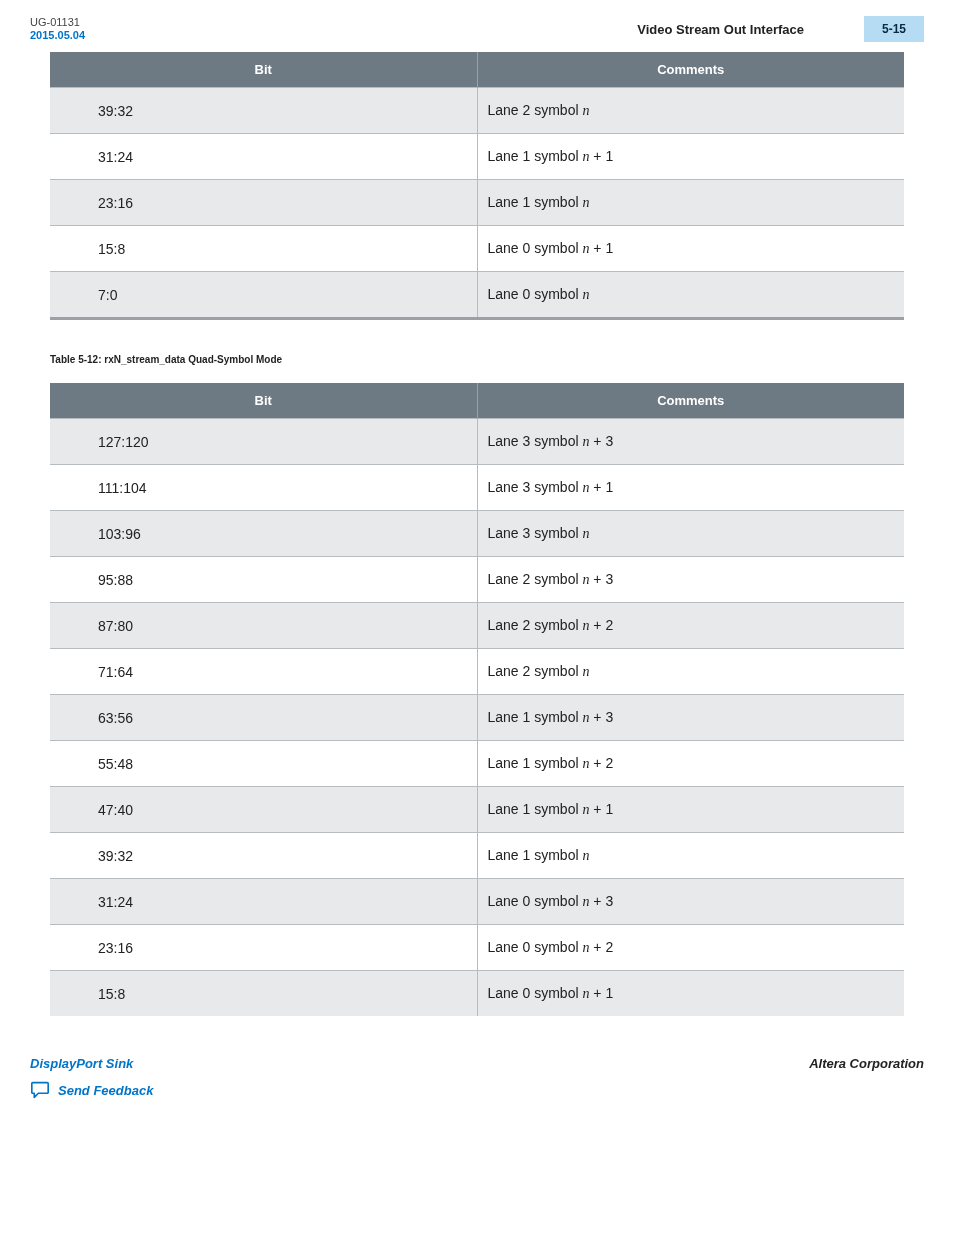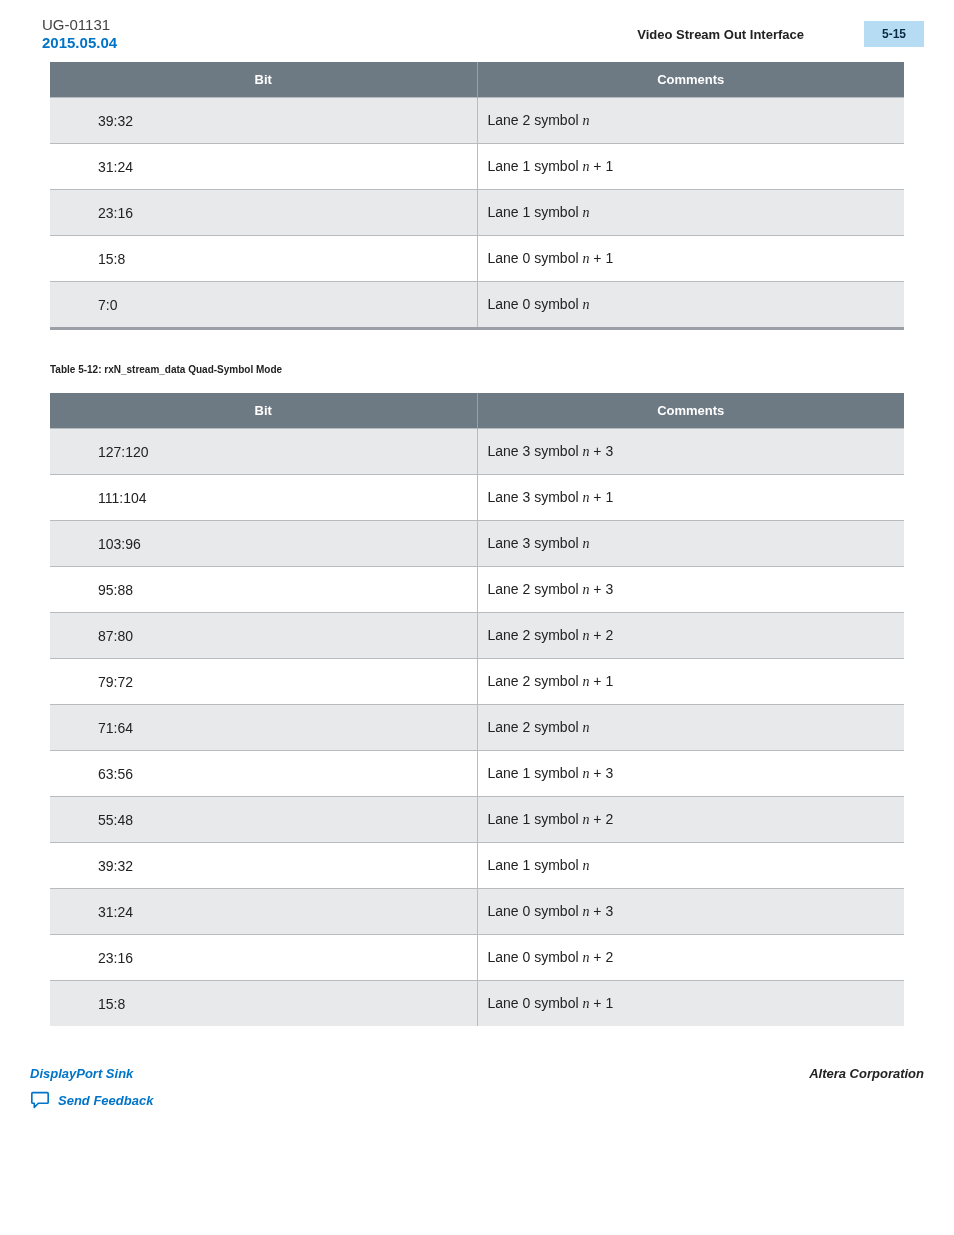--- a/index.html
+++ b/index.html
@@ -10,21 +10,21 @@
     width: 954px;
     margin: 0 auto;
     padding: 0;
   }
   .page-header {
     display: flex;
     justify-content: space-between;
     align-items: center;
     padding: 16px 30px 10px 30px;
   }
-  .doc-id { font-size: 15px; color: #3a3a3a; line-height: 1.2; margin-left: 12px; }
+  .doc-id { font-size: 11px; color: #3a3a3a; line-height: 1.2; }
   .doc-id .line1 { color: #444; }
   .doc-id .line2 { color: #0074c8; font-weight: 600; }
   .header-right { display: flex; align-items: center; gap: 0; }
   .section-title {
     font-weight: 700;
     font-size: 13px;
     color: #222;
     padding-right: 24px;
     margin-left: 20px;
   }
@@ -172,34 +172,34 @@
         </tr>
         <tr>
           <td class="bit-cell">95:88</td>
           <td class="comment-cell">Lane 2 symbol <span class="var">n</span> + 3</td>
         </tr>
         <tr>
           <td class="bit-cell">87:80</td>
           <td class="comment-cell">Lane 2 symbol <span class="var">n</span> + 2</td>
         </tr>
         <tr>
-          <td class="bit-cell">79:72</td>
-          <td class="comment-cell">Lane 2 symbol <span class="var">n</span> + 1</td>
-        </tr>
-        <tr>
           <td class="bit-cell">71:64</td>
           <td class="comment-cell">Lane 2 symbol <span class="var">n</span></td>
         </tr>
         <tr>
           <td class="bit-cell">63:56</td>
           <td class="comment-cell">Lane 1 symbol <span class="var">n</span> + 3</td>
         </tr>
         <tr>
           <td class="bit-cell">55:48</td>
           <td class="comment-cell">Lane 1 symbol <span class="var">n</span> + 2</td>
+        </tr>
+        <tr>
+          <td class="bit-cell">47:40</td>
+          <td class="comment-cell">Lane 1 symbol <span class="var">n</span> + 1</td>
         </tr>
         <tr>
           <td class="bit-cell">39:32</td>
           <td class="comment-cell">Lane 1 symbol <span class="var">n</span></td>
         </tr>
         <tr>
           <td class="bit-cell">31:24</td>
           <td class="comment-cell">Lane 0 symbol <span class="var">n</span> + 3</td>
         </tr>
         <tr>

